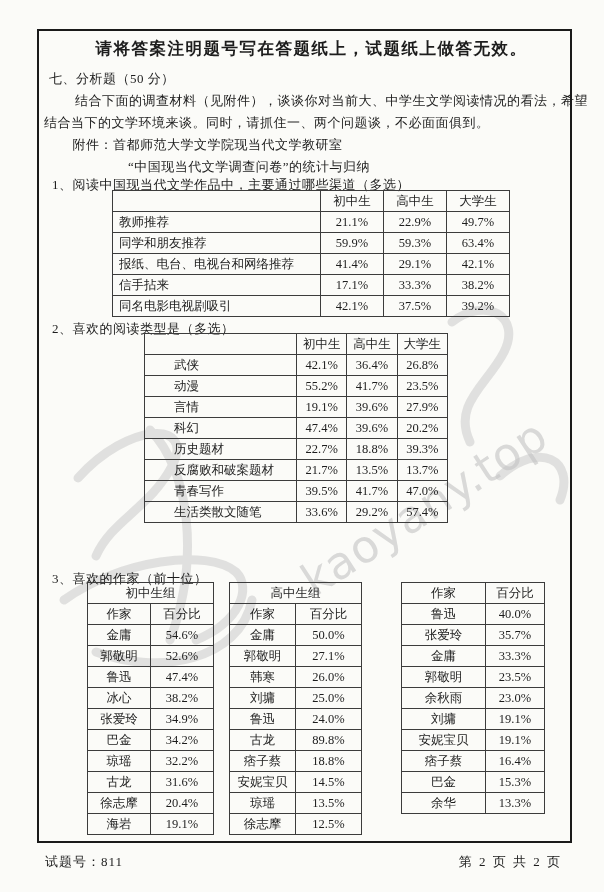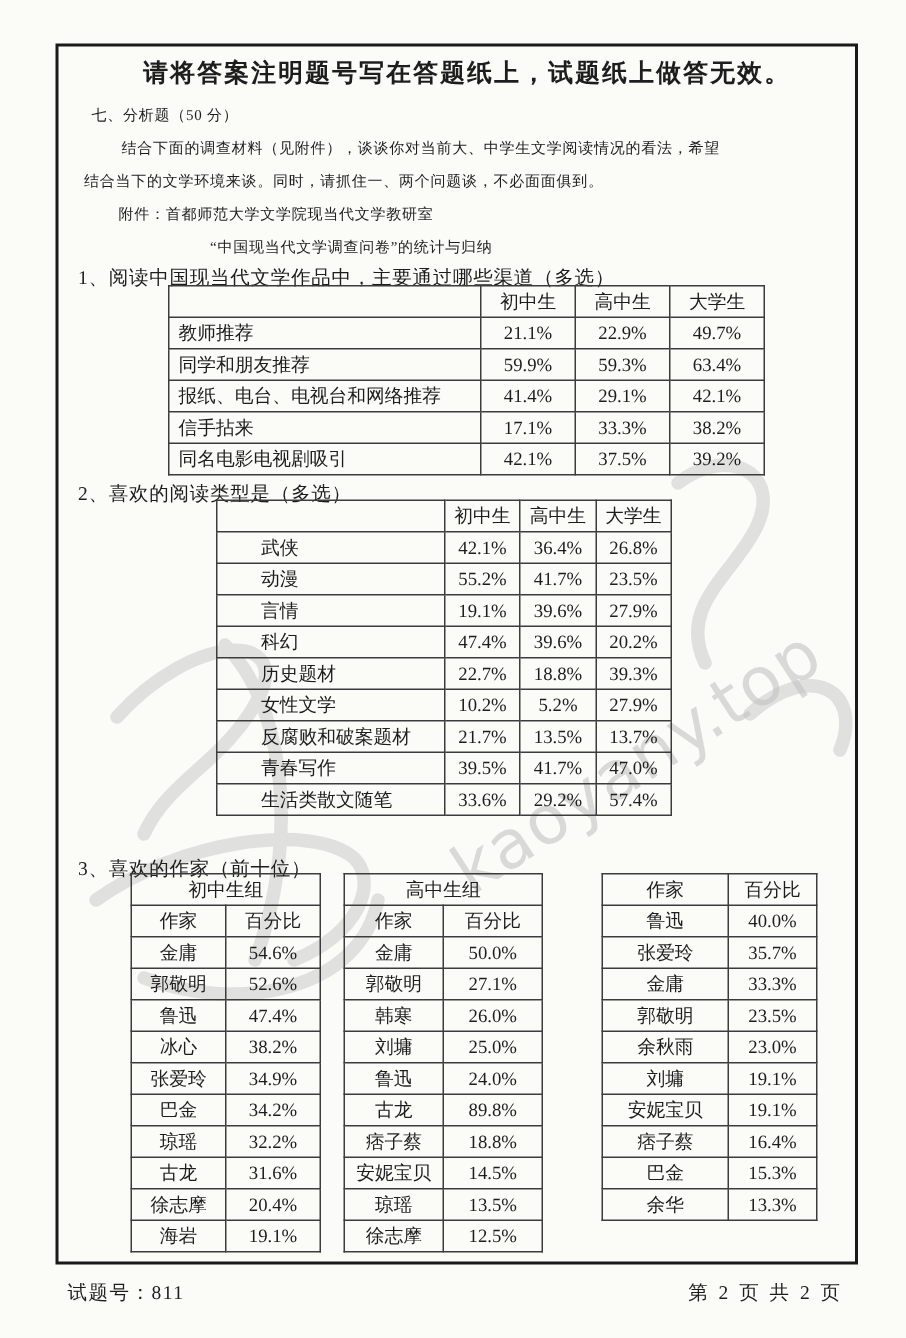--- a/index.html
+++ b/index.html
@@ -22,21 +22,21 @@
   
   .frame{
     position:absolute;left:37px;top:29px;width:531px;height:810px;
     border:2px solid #1a1a1a;z-index:2;
   }
   .notice{
     position:absolute;top:7px;left:14px;right:0;text-align:center;
     font-family:"Liberation Sans","DejaVu Sans",sans-serif;
     font-weight:bold;font-size:16.5px;letter-spacing:1.5px;white-space:nowrap;
   }
-  .line{position:absolute;font-size:10px;white-space:nowrap;letter-spacing:.5px;margin-left:12px;}
+  .line{position:absolute;font-size:13px;white-space:nowrap;letter-spacing:.5px;}
   .heading{top:39px;left:10px;}
   .p1{top:61px;left:10px;text-indent:2em;}
   .p2{top:83px;left:5px;}
   .p3{top:105px;left:10px;text-indent:1.8em;}
   .subtitle{top:127px;left:89px;}
   .qtitle{position:absolute;font-size:13px;white-space:nowrap;letter-spacing:.5px;}
   .q1t{top:145px;left:13px;}
   .q2t{top:289px;left:13px;text-align:center;}
   .q3t{top:539px;left:13px;}
 
@@ -172,26 +172,20 @@
             <td>39.6%</td>
             <td>20.2%</td>
           </tr>
           <tr>
             <td>历史题材</td>
             <td>22.7%</td>
             <td>18.8%</td>
             <td>39.3%</td>
           </tr>
           <tr>
-            <td>女性文学</td>
-            <td>10.2%</td>
-            <td>5.2%</td>
-            <td>27.9%</td>
-          </tr>
-          <tr>
             <td>反腐败和破案题材</td>
             <td>21.7%</td>
             <td>13.5%</td>
             <td>13.7%</td>
           </tr>
           <tr>
             <td>青春写作</td>
             <td>39.5%</td>
             <td>41.7%</td>
             <td>47.0%</td>

